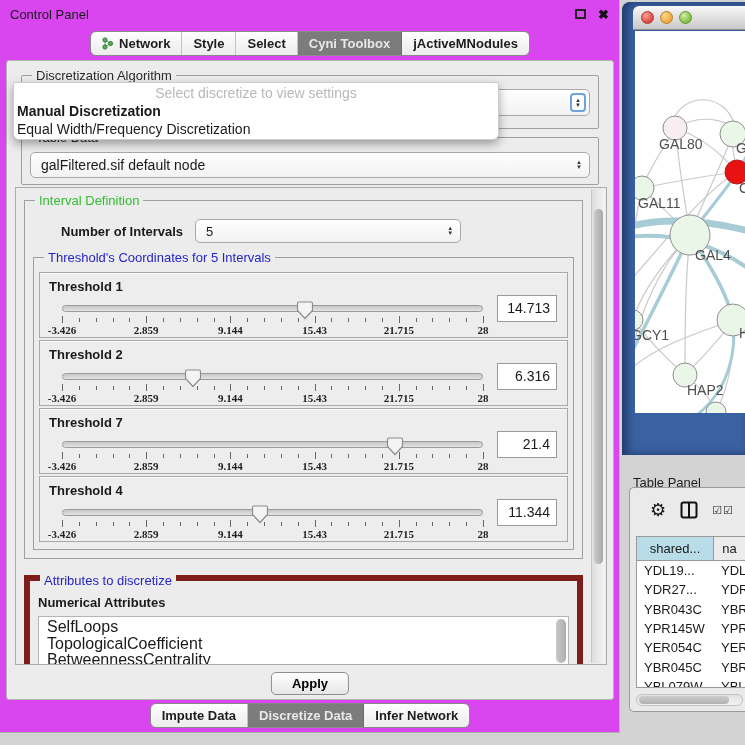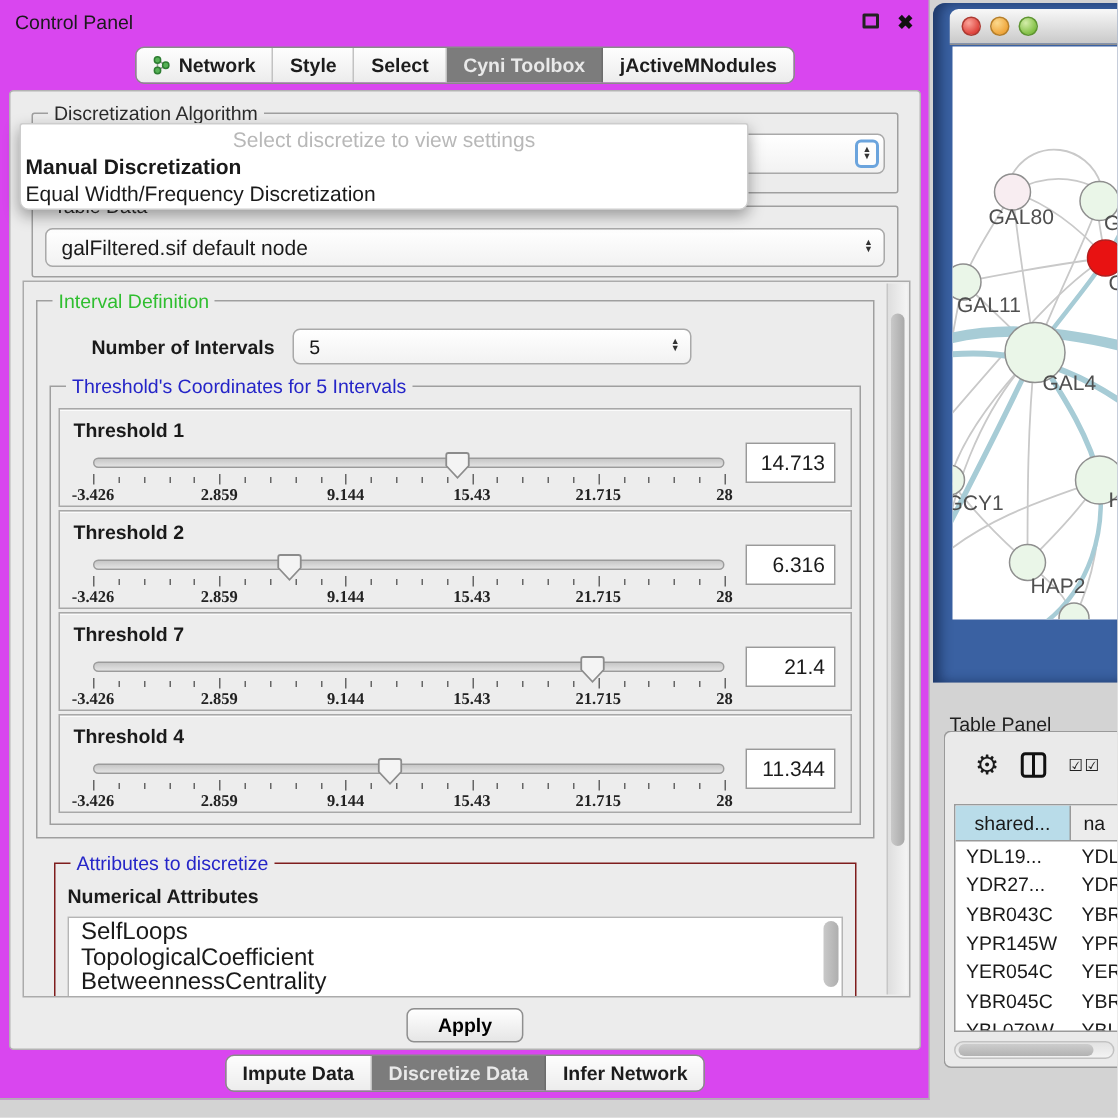--- a/index.html
+++ b/index.html
@@ -56,21 +56,21 @@
   .slider-zone { position:absolute; left:22px; top:28px; right:84px; height:36px; }
   .track { position:absolute; left:0; right:0; top:4px; height:7px; border:1px solid #9b9b9b; border-radius:4px; background:linear-gradient(#c7c7c7,#e3e3e3); }
   .handle { position:absolute; top:0; width:17px; height:19px; transform:translateX(-50%); z-index:2; }
   .ticks { position:absolute; left:0; right:0; top:14px; height:8px; }
   .tick { position:absolute; width:1px; background:#666; top:3px; height:4px; }
   .tick.major { top:1px; height:7px; }
   .tick-labels { position:absolute; left:0; right:0; top:23px; height:12px; font-size:11px; font-weight:bold; color:#222;font-family:Liberation Serif, serif; }
   .tick-labels span { position:absolute; transform:translateX(-50%); white-space:nowrap; }
   .value-box { position:absolute; right:10px; top:22px; width:60px; height:27px; background:#fff; border:1px solid #9a9a9a; font-size:14px; line-height:25px; text-align:right; padding-right:6px; }
 
-  #attr-group { position:relative; border:1px solid #7f1d1d; margin:0 14px; padding:12px 8px 8px 8px; height:96px; }
+  #attr-group { position:relative; border:6px solid #7f1d1d; margin:0 2px; padding:12px 8px 8px 8px; height:96px; }
   .attr-title { font-size:13px; font-weight:bold; margin:2px 0 6px 0; }
   .attr-list { position:relative; background:#fff; border:1px solid #b5b5b5; height:54px; overflow:hidden; padding:2px 0 0 8px; }
   .attr-item { font-size:16px; line-height:16.5px; }
   .list-scrollbar { position:absolute; right:2px; top:2px; width:10px; height:44px; background:linear-gradient(to right,#c9c9c9,#aeaeae); border-radius:5px; }
 
   #main-scrollbar { position:absolute; right:1px; top:1px; bottom:1px; width:14px; background:linear-gradient(to right,#dedede,#f4f4f4); border-left:1px solid #c6c6c6; }
   #main-scroll-thumb { position:absolute; left:2px; top:20px; width:9px; height:355px; border-radius:5px; background:linear-gradient(to right,#c9c9c9,#a9a9a9); }
 
   #apply-btn { position:absolute; left:50%; top:611px; transform:translateX(-50%); border:1px solid #8f8f8f; border-radius:5px; background:linear-gradient(#ffffff,#e6e6e6); padding:3px 20px; font-size:13px; font-weight:bold; cursor:pointer; }
 

